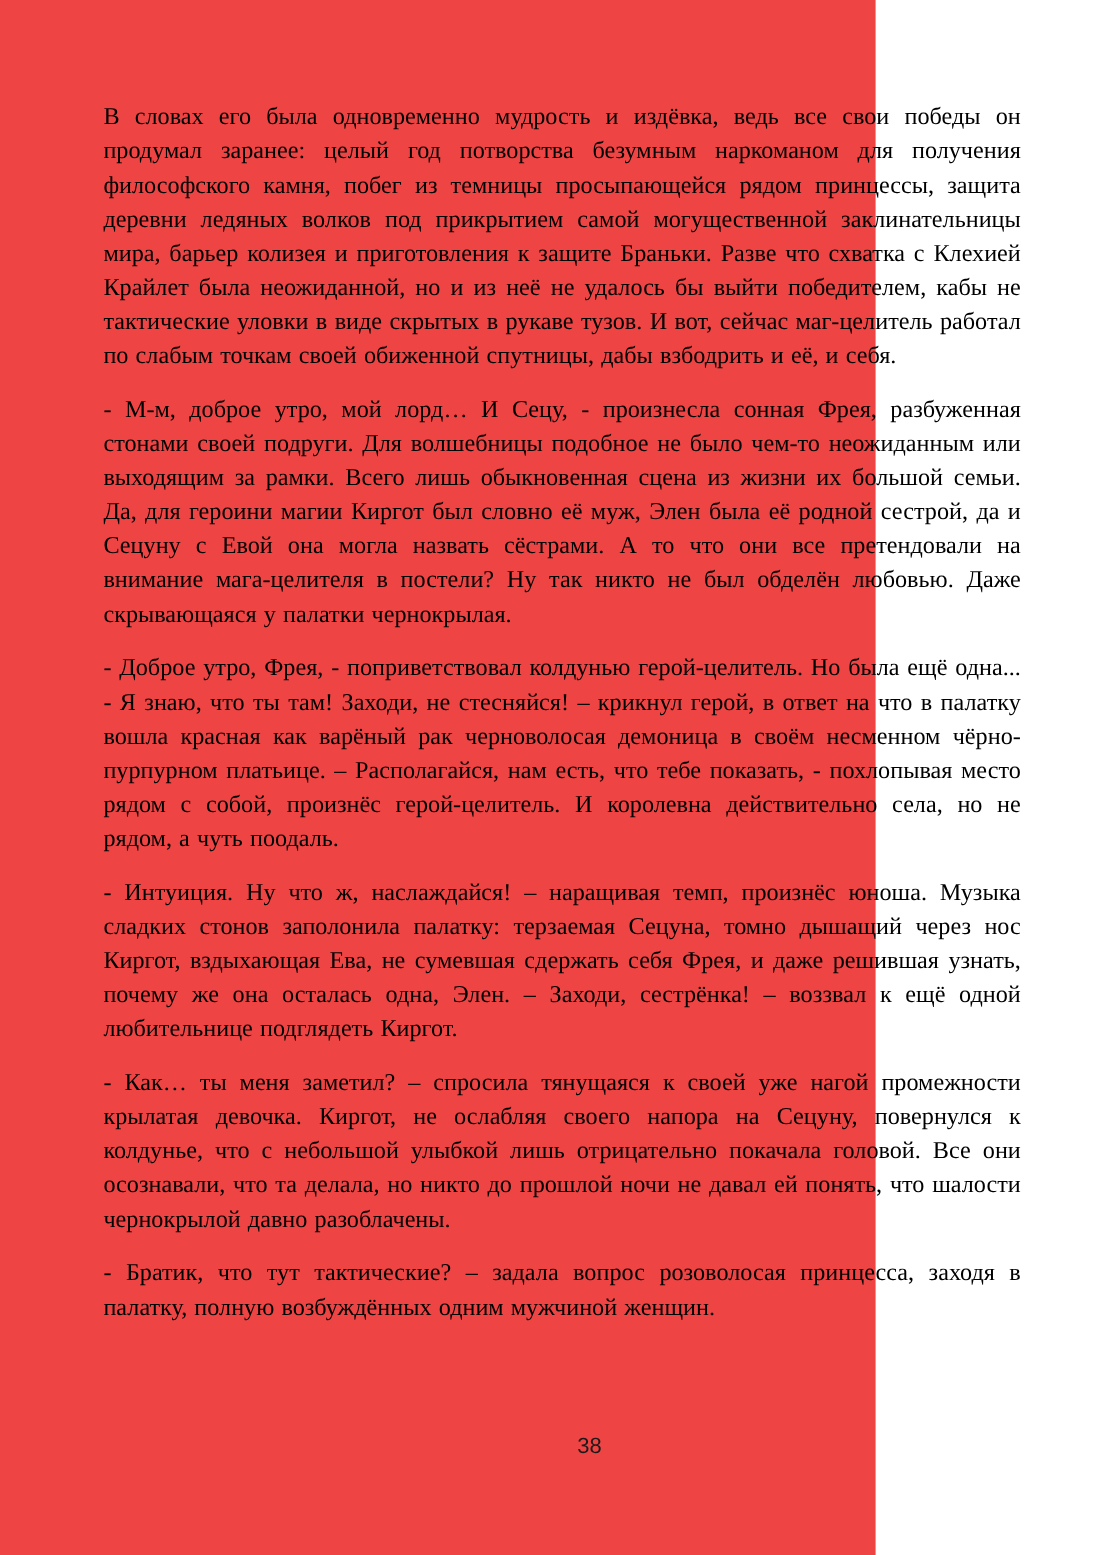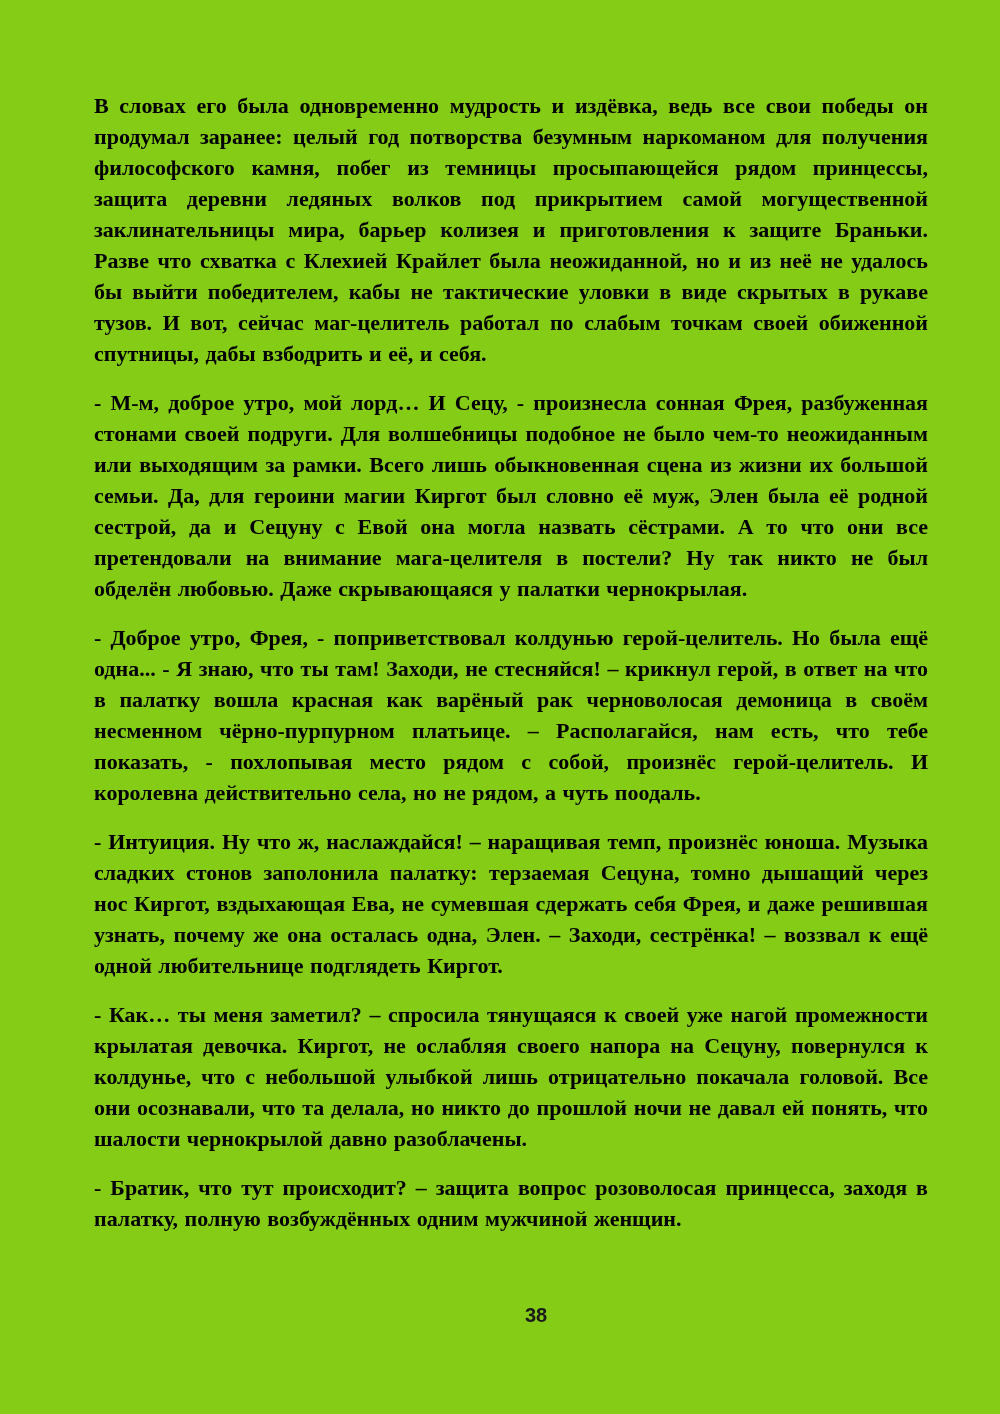--- a/index.html
+++ b/index.html
@@ -10,24 +10,23 @@
   body {
     width: 1000px;
     height: 1414px;
     position: relative;
     font-family: "Liberation Serif", serif;
     color: #000000;
     overflow: hidden;
   }
   .page {
     position: relative;
-    width: 1000px;
+    width: 796px;
     height: 1414px;
-    background: #84cc16;
-    font-weight: bold;
+    background: #ef4444;
   }
   .content {
     position: absolute;
     top: 90px;
     left: 94px;
     width: 834px;
   }
   .content p.para {
     margin: 0 0 18px 0;
     font-size: 22px;
@@ -52,16 +51,16 @@
 </head>
 <body>
 
 <div class="page">
   <div class="content">
     <p class="para">В словах его была одновременно мудрость и издёвка, ведь все свои победы он продумал заранее: целый год потворства безумным наркоманом для получения философского камня, побег из темницы просыпающейся рядом принцессы, защита деревни ледяных волков под прикрытием самой могущественной заклинательницы мира, барьер колизея и приготовления к защите Браньки. Разве что схватка с Клехией Крайлет была неожиданной, но и из неё не удалось бы выйти победителем, кабы не тактические уловки в виде скрытых в рукаве тузов. И вот, сейчас маг-целитель работал по слабым точкам своей обиженной спутницы, дабы взбодрить и её, и себя.</p>
     <p class="para">- М-м, доброе утро, мой лорд… И Сецу, - произнесла сонная Фрея, разбуженная стонами своей подруги. Для волшебницы подобное не было чем-то неожиданным или выходящим за рамки. Всего лишь обыкновенная сцена из жизни их большой семьи. Да, для героини магии Киргот был словно её муж, Элен была её родной сестрой, да и Сецуну с Евой она могла назвать сёстрами. А то что они все претендовали на внимание мага-целителя в постели? Ну так никто не был обделён любовью. Даже скрывающаяся у палатки чернокрылая.</p>
     <p class="para">- Доброе утро, Фрея, - поприветствовал колдунью герой-целитель. Но была ещё одна... - Я знаю, что ты там! Заходи, не стесняйся! – крикнул герой, в ответ на что в палатку вошла красная как варёный рак черноволосая демоница в своём несменном чёрно-пурпурном платьице. – Располагайся, нам есть, что тебе показать, - похлопывая место рядом с собой, произнёс герой-целитель. И королевна действительно села, но не рядом, а чуть поодаль.</p>
     <p class="para">- Интуиция. Ну что ж, наслаждайся! – наращивая темп, произнёс юноша. Музыка сладких стонов заполонила палатку: терзаемая Сецуна, томно дышащий через нос Киргот, вздыхающая Ева, не сумевшая сдержать себя Фрея, и даже решившая узнать, почему же она осталась одна, Элен. – Заходи, сестрёнка! – воззвал к ещё одной любительнице подглядеть Киргот.</p>
     <p class="para">- Как… ты меня заметил? – спросила тянущаяся к своей уже нагой промежности крылатая девочка. Киргот, не ослабляя своего напора на Сецуну, повернулся к колдунье, что с небольшой улыбкой лишь отрицательно покачала головой. Все они осознавали, что та делала, но никто до прошлой ночи не давал ей понять, что шалости чернокрылой давно разоблачены.</p>
-    <p class="para">- Братик, что тут происходит? – защита вопрос розоволосая принцесса, заходя в палатку, полную возбуждённых одним мужчиной женщин.</p>
+    <p class="para">- Братик, что тут тактические? – задала вопрос розоволосая принцесса, заходя в палатку, полную возбуждённых одним мужчиной женщин.</p>
   </div>
   <div class="page-number">38</div>
 </div>
 
 </body></html>

